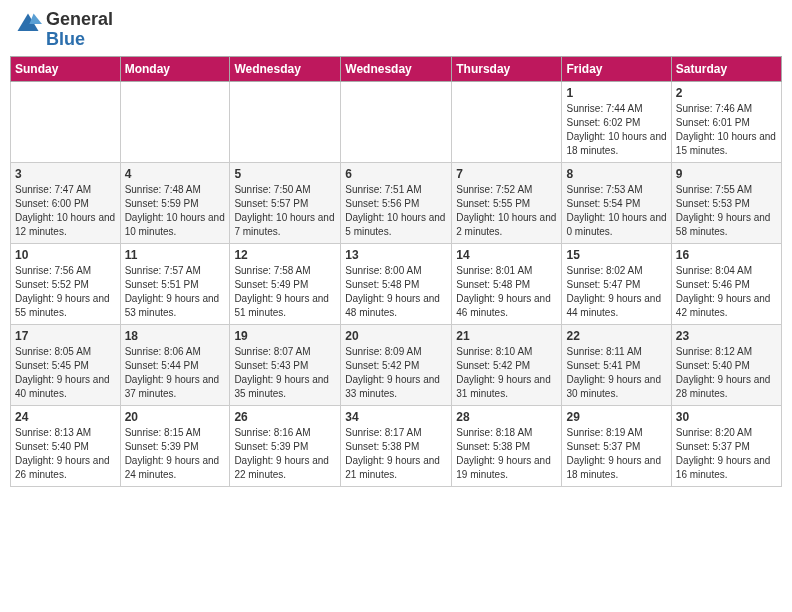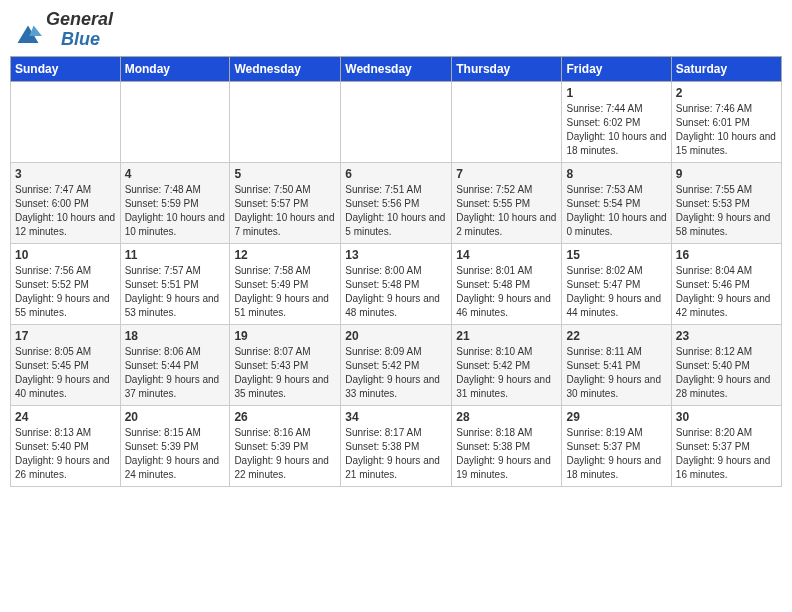--- a/index.html
+++ b/index.html
@@ -12,39 +12,37 @@
     }
     .header {
       display: flex;
       justify-content: space-between;
       align-items: flex-start;
       margin-bottom: 6px;
       padding: 0 4px;
     }
     .logo {
       display: flex;
-      align-items: flex-end;
+      align-items: flex-start;
       gap: 4px;
-      font-style: italic;
     }
     .logo-text {
       display: flex;
       flex-direction: column;
       line-height: 1.1;
     }
     .logo-general {
       font-size: 18px;
       font-weight: bold;
       color: #333;
     }
     .logo-blue {
       font-size: 18px;
       font-weight: bold;
       color: #2c6fad;
-      margin-left: 15px;
     }
     .logo-icon {
       width: 28px;
       height: 28px;
     }
     .title-block {
       text-align: right;
     }
     .month-title {
       font-size: 32px;
@@ -53,21 +51,21 @@
     }
     .location {
       font-size: 15px;
       color: #555;
     }
     .calendar {
       width: 100%;
       border-collapse: collapse;
     }
     .calendar th {
-      background-color: #1d4ed8;
+      background-color: #be185d;
       color: #fff;
       font-size: 12px;
       font-weight: bold;
       padding: 5px 4px;
       text-align: left;
       border: 1px solid #aaa;
     }
     .calendar td {
       vertical-align: top;
       padding: 4px 4px;

